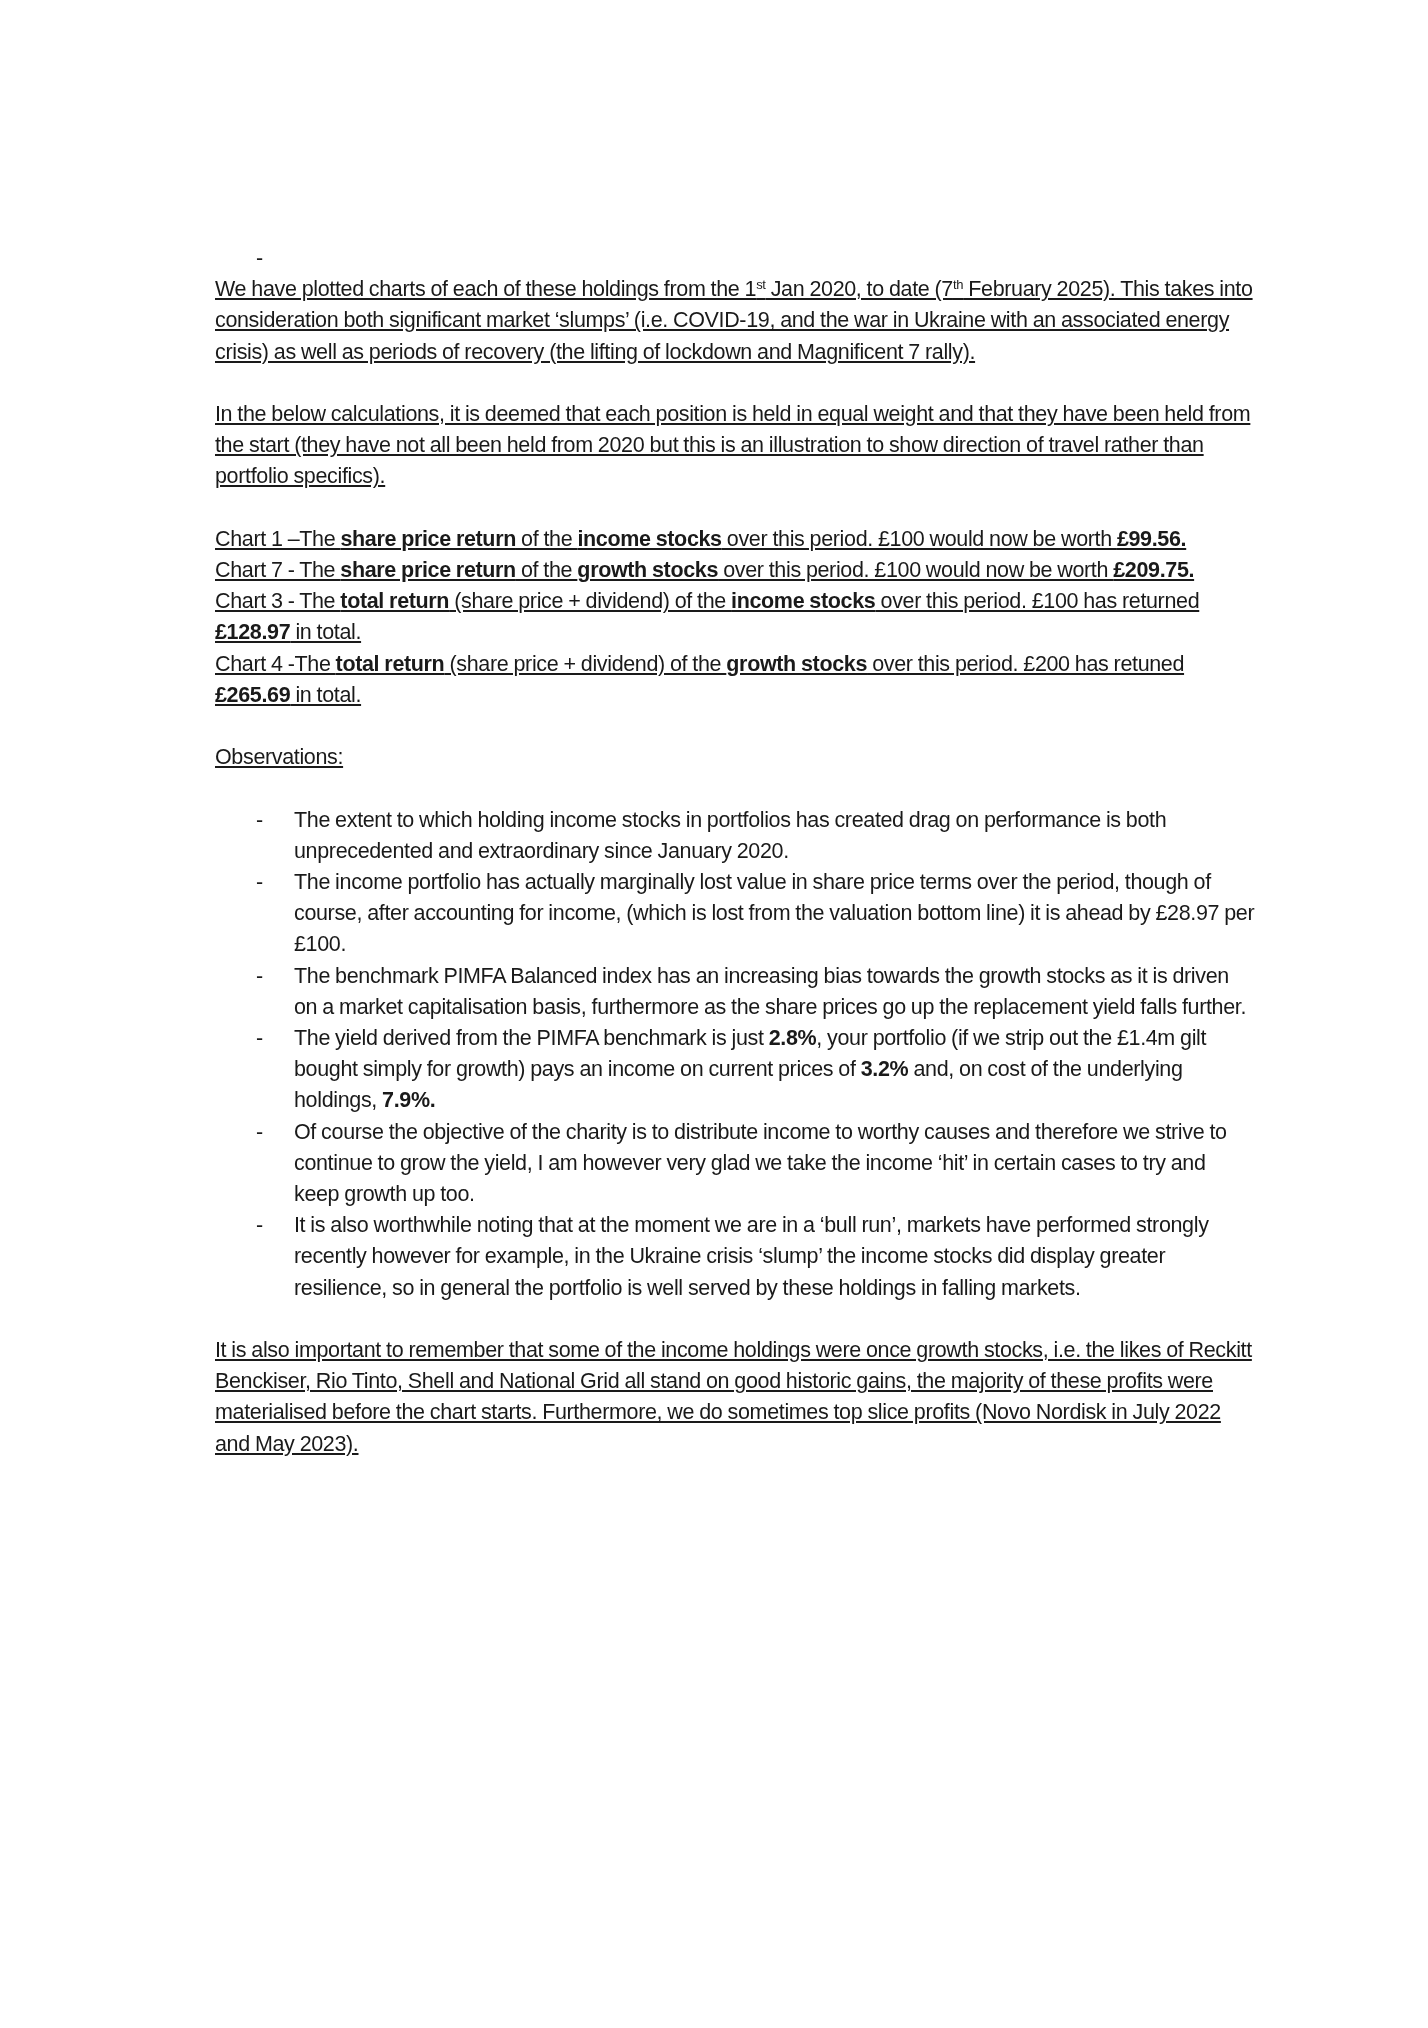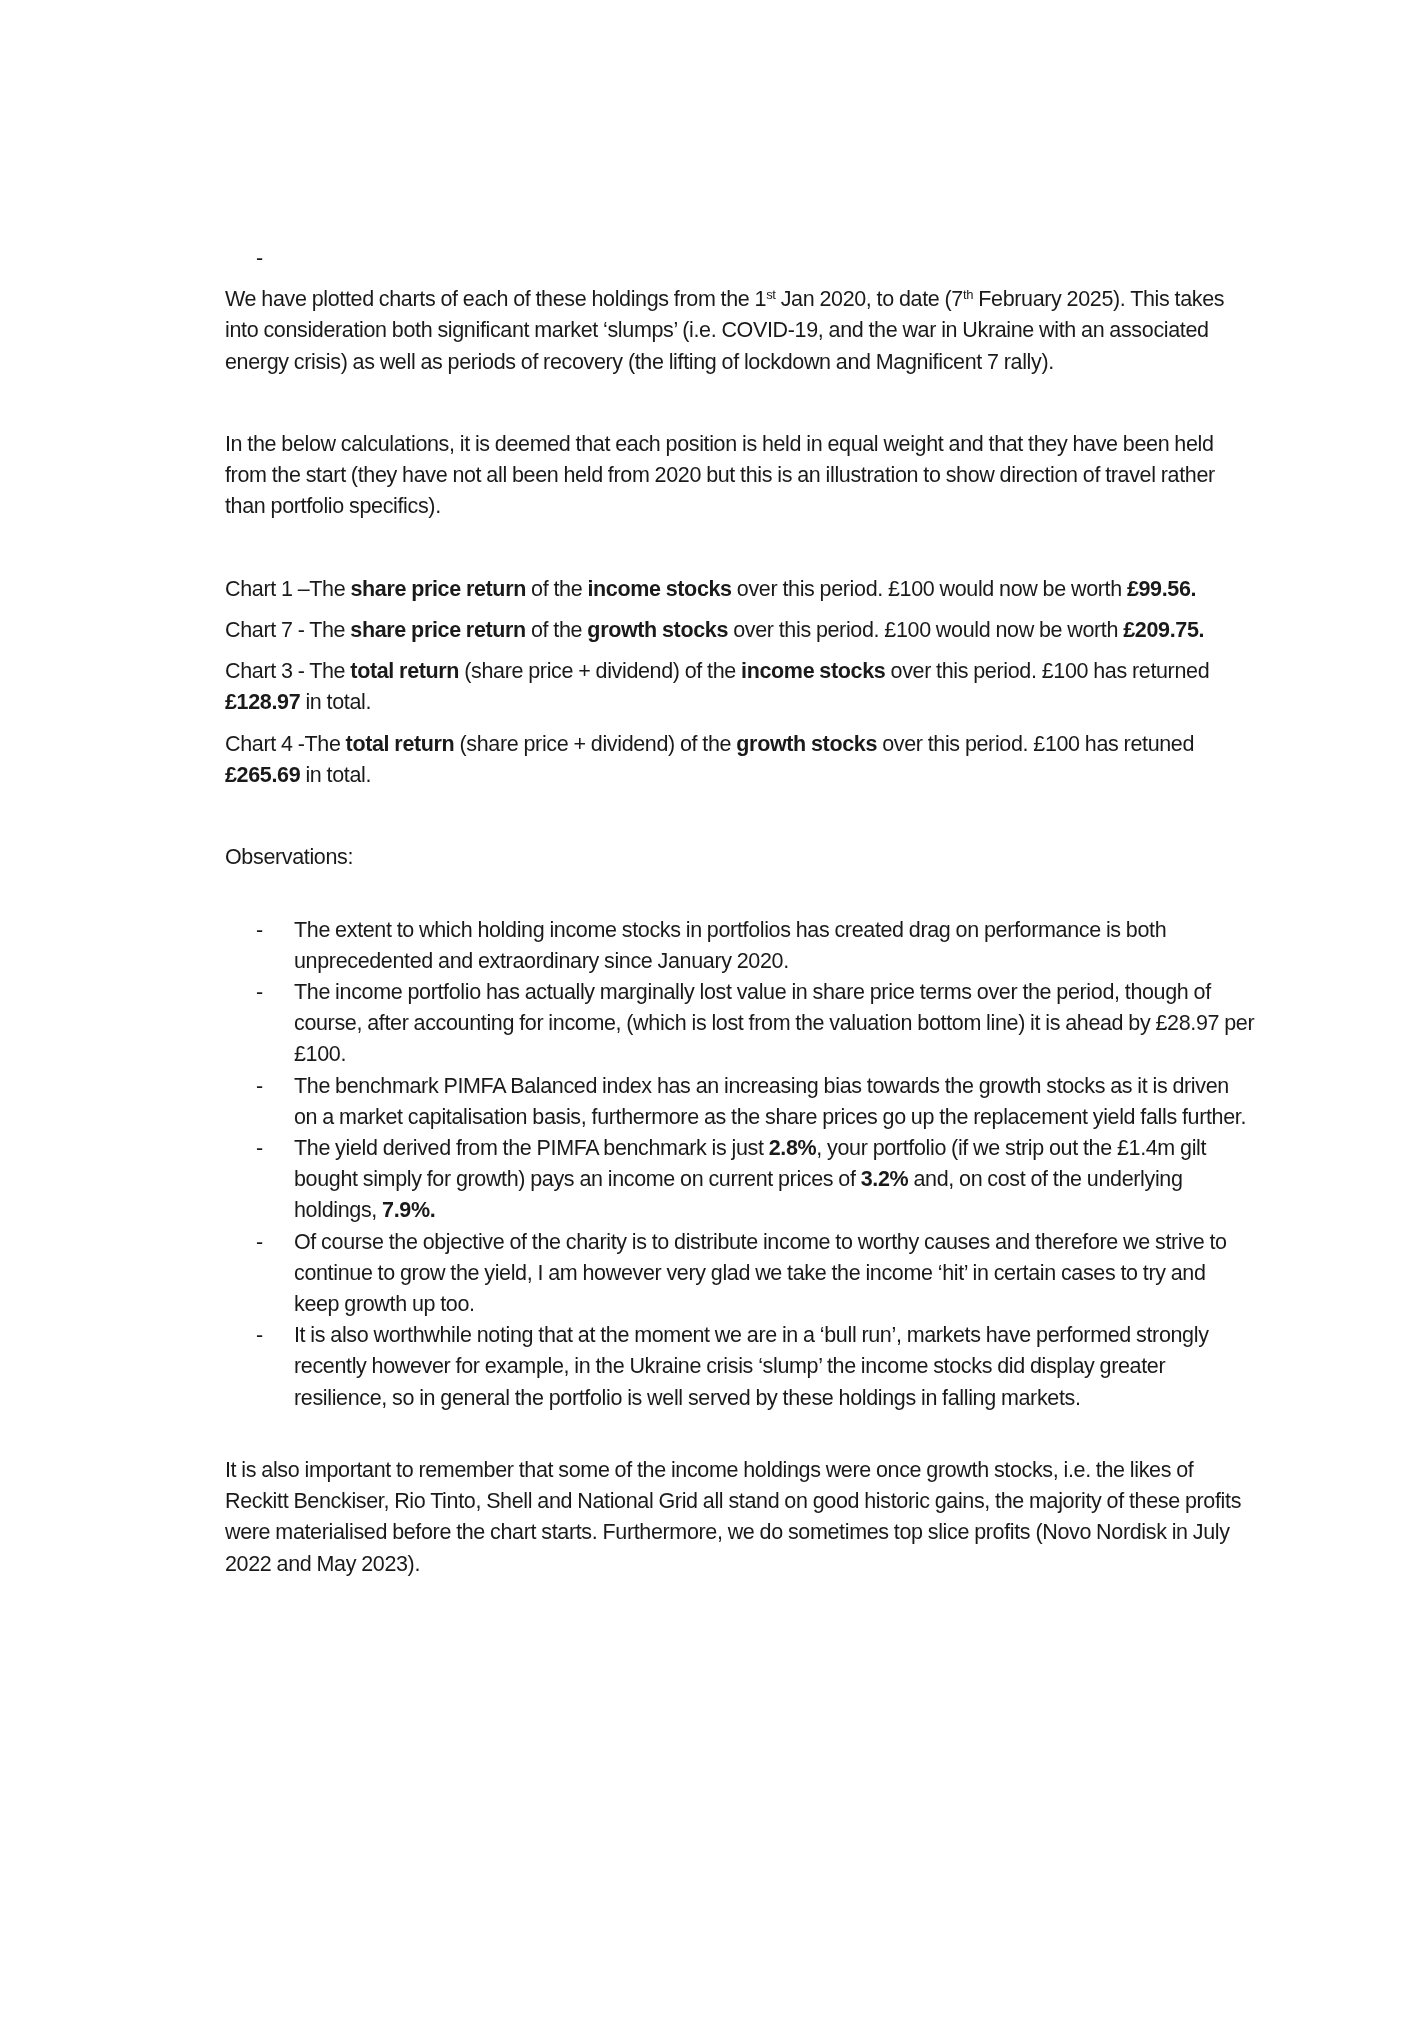--- a/index.html
+++ b/index.html
@@ -9,21 +9,21 @@
       left: 215px;
       top: 243px;
       width: 1040px;
       font-family: "Liberation Sans", sans-serif;
       font-size: 21.5px;
       line-height: 31.2px;
       color: #1a1a1a;
       letter-spacing: -0.35px;
       word-spacing: -0.5px;
     }
-    .para { margin: 10px; }
+    .para { margin: 0; text-decoration: underline; }
     .gap { height: 31.2px; }
     .bullet-list { margin: 0; padding: 0; list-style: none; }
     .bullet-item { position: relative; padding-left: 79px; margin: 0; }
     .bullet-dash { position: absolute; left: 41px; top: 0; }
     b { font-weight: bold; text-align: center; }
     sup { font-size: 13px; line-height: 0; vertical-align: 7px; }
   </style>
 </head>
 <body>
 
@@ -41,21 +41,21 @@
   <div class="gap"></div>
 
   <p class="para"><span>In the below calculations, it is deemed that each position is held in equal weight and that they have been held from the start (they have not all been held from 2020 but this is an illustration to show direction of travel rather than portfolio specifics).</span></p>
 
   <div class="gap"></div>
 
   <div>
     <p class="para"><span>Chart 1 –The </span><b>share price return</b><span> of the </span><b>income stocks</b><span> over this period. £100 would now be worth </span><b>£99.56.</b></p>
     <p class="para"><span>Chart 7 - The </span><b>share price return</b><span> of the </span><b>growth stocks</b><span> over this period. £100 would now be worth </span><b>£209.75.</b></p>
     <p class="para"><span>Chart 3 - The </span><b>total return</b><span> (share price + dividend) of the </span><b>income stocks</b><span> over this period. £100 has returned </span><b>£128.97</b><span> in total.</span></p>
-    <p class="para"><span>Chart 4  -The </span><b>total return</b><span>  (share price + dividend) of the </span><b>growth stocks</b><span> over this period. £100 has retuned </span><b>£265.69</b><span> in total.</span></p>
+    <p class="para"><span>Chart 4  -The </span><b>total return</b><span>  (share price + dividend) of the </span><b>growth stocks</b><span> over this period. £200 has retuned </span><b>£265.69</b><span> in total.</span></p>
   </div>
 
   <div class="gap"></div>
 
   <p class="para">Observations:</p>
 
   <div class="gap"></div>
 
   <ul class="bullet-list">
     <li class="bullet-item">

